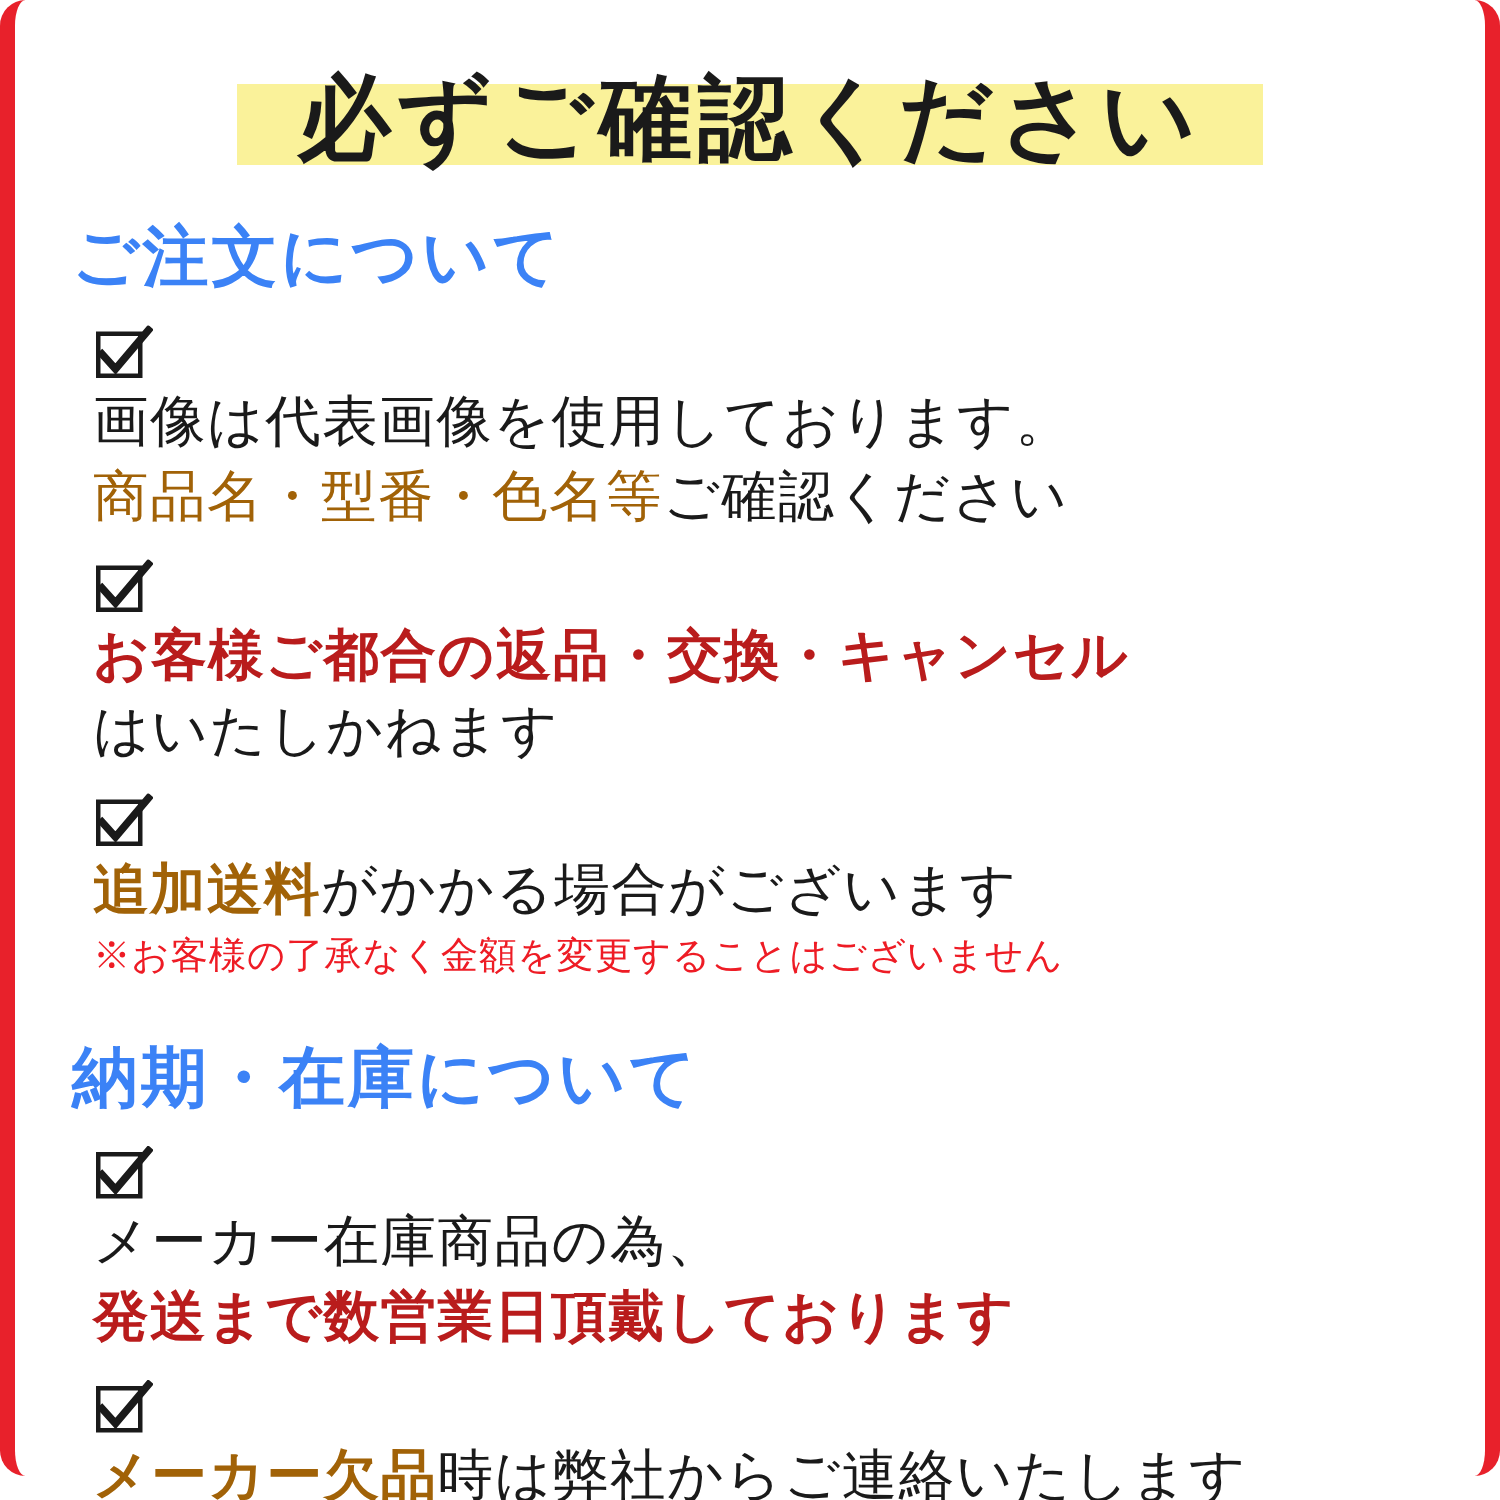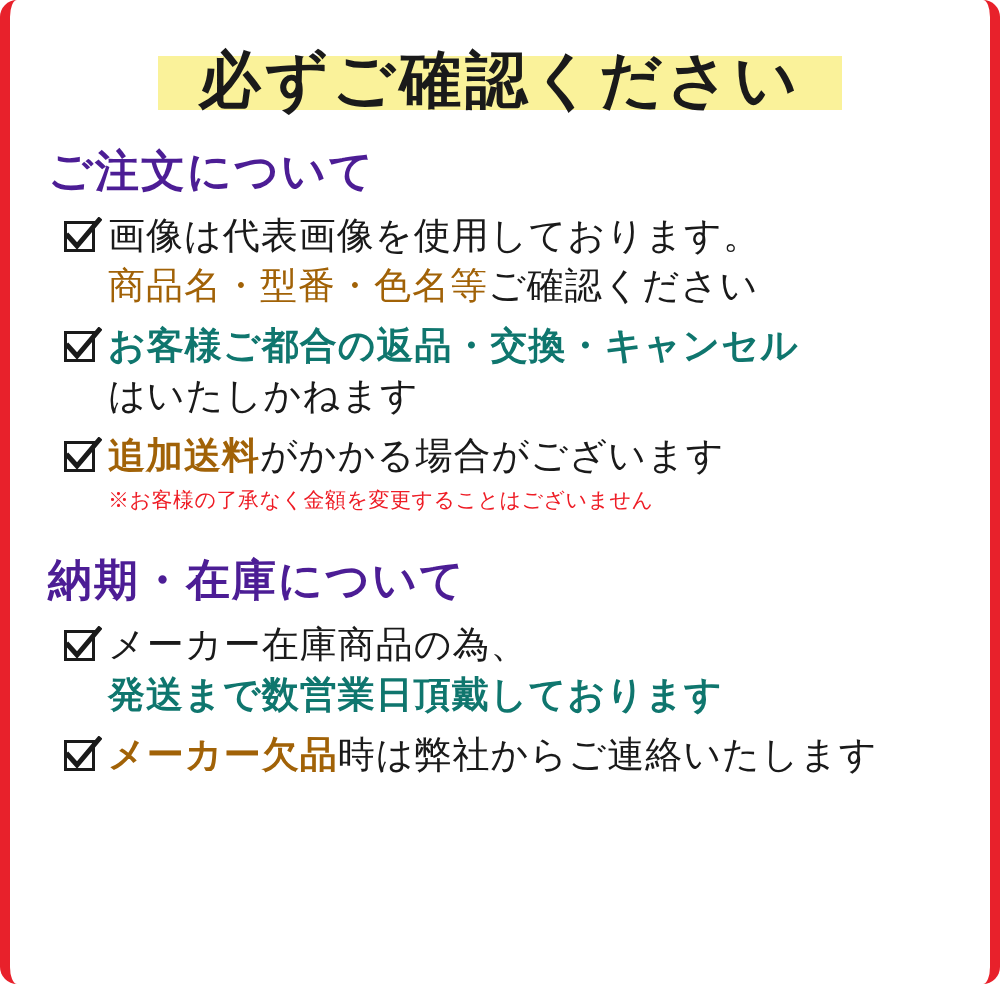--- a/index.html
+++ b/index.html
@@ -56,33 +56,34 @@
     letter-spacing: 4px;
     color: #1a1a1a;
     line-height: 88px;
     white-space: nowrap;
   }
 
   
   .section-heading {
     font-size: 44px;
     font-weight: bold;
-    color: #4c1d95;
+    color: #3b82f6;
     letter-spacing: 2px;
     margin: 18px 0 6px 12px;
   }
   .section-heading.second {
     margin-top: 32px;
   }
 
   
   .item {
     display: flex;
     align-items: flex-start;
     margin: 10px 0 10px 26px;
+    flex-direction: column;
   }
   .check-icon {
     flex: 0 0 auto;
     width: 40px;
     height: 40px;
     position: relative;
     margin-top: 6px;
     margin-right: 6px;
   }
   .check-icon .box {
@@ -109,25 +110,25 @@
     line-height: 50px;
     color: #1a1a1a;
     letter-spacing: 1px;
     white-space: nowrap;
   }
   .line.red,
   .red {
     color: #a16207;
   }
   .line.bold-red {
-    color: #0f766e;
+    color: #b91c1c;
     font-weight: bold;
   }
   .note {
-    font-size: 21px;
+    font-size: 25px;
     line-height: 38px;
     color: #ee1c25;
     letter-spacing: 0.5px;
     margin-left: 0;
     white-space: nowrap;
   }
   .strong {
     font-weight: bold;
   }
 </style>

